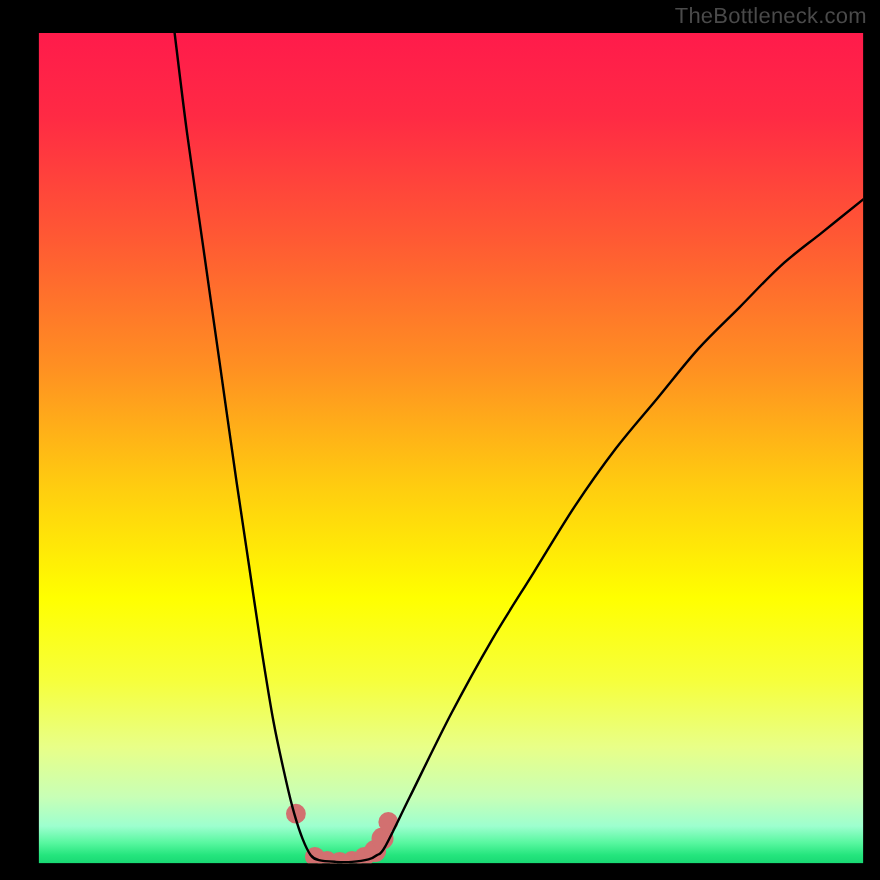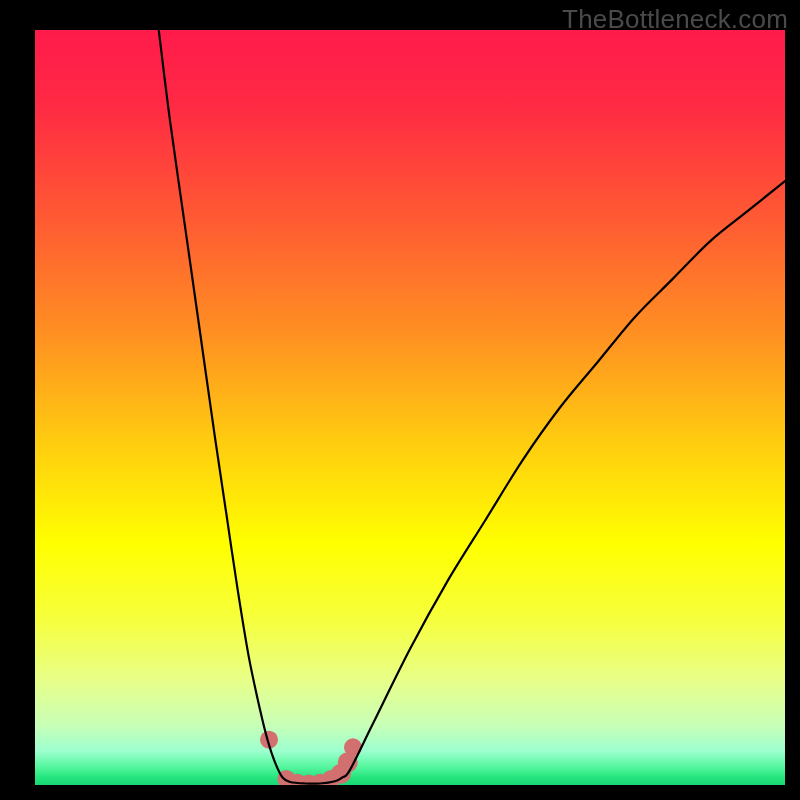--- a/index.html
+++ b/index.html
@@ -31,21 +31,21 @@
     left: 0;
     top: 0;
     width: 100%;
     height: 100%;
   }
   .attribution {
     position: absolute;
     top: 4px;
     right: 12px;
     color: #4a4a4a;
-    font-size: 26px;
+    font-size: 20px;
     font-weight: 500;
     letter-spacing: 0.2px;
   }
 </style>
 </head>
 <body>
 
 <div class="attribution">TheBottleneck.com</div>
 
 <div class="frame">

